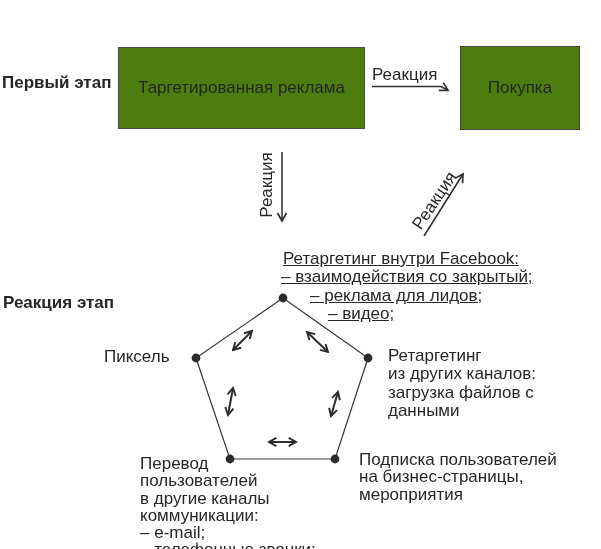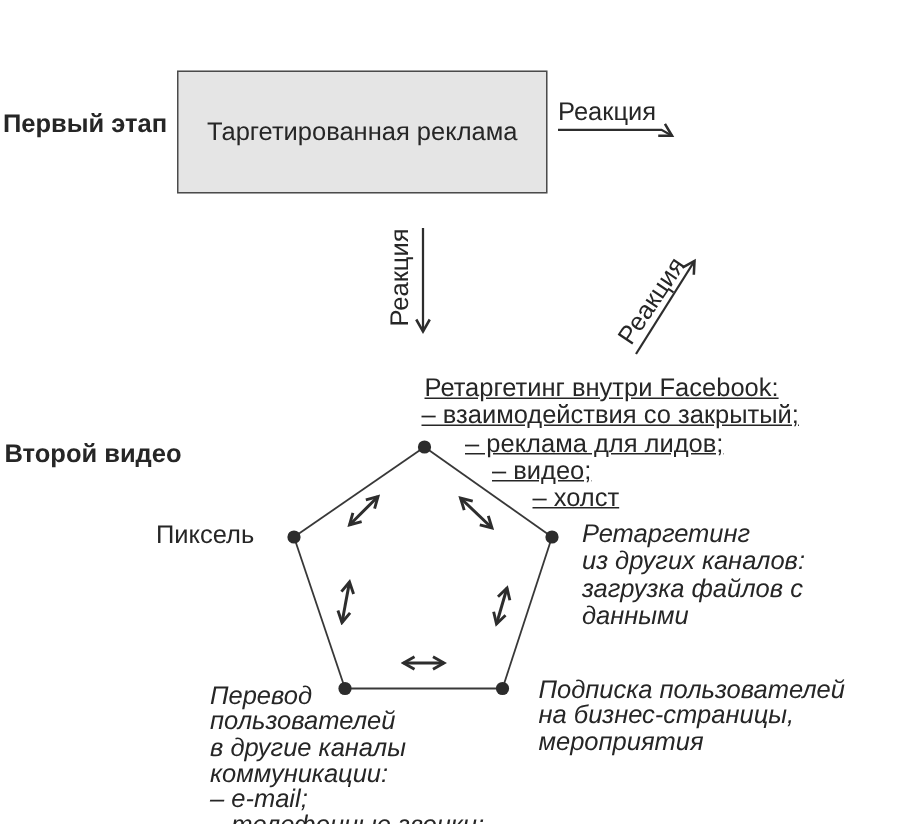--- a/index.html
+++ b/index.html
@@ -5,26 +5,26 @@
   html,body { margin:0; padding:0; background:#ffffff; }
   .canvas {
     position:relative; width:601px; height:549px; overflow:hidden;
     background:#ffffff; color:#262626;
     font-family:"Liberation Sans","DejaVu Sans",sans-serif;
     font-size:17px; line-height:1.08;margin-top:44px;
   }
   .abs { position:absolute; }
   .stage-label { font-weight:bold; white-space:nowrap; }
   .flow-box {
-    position:absolute; border:1.5px solid #4b4b4b; background:#e5e5e5;
+    position:absolute; border:1.5px solid #4b4b4b; background:#4d7c0f;
     display:flex; align-items:center; justify-content:center;
     text-align:center; white-space:nowrap;
   }
   .rot-label { position:absolute; white-space:nowrap; }
-  .pre { white-space:pre-line;font-style:italic; }
+  .pre { white-space:pre-line; }
   svg.layer { position:absolute; left:0; top:0; }
   .fb-line { white-space:nowrap; line-height:18.3px;text-decoration:underline; }
   .fb-0 { margin-left:2px; }
   .fb-1 { margin-left:0; }
   .fb-2 { margin-left:29px; }
   .fb-3 { margin-left:47px; }
   .fb-4 { margin-left:74px; }
 </style>
 </head>
 <body>
@@ -67,33 +67,35 @@
   </svg>
 
   <div class="abs stage-label" style="left:2px; top:30px;">Первый этап</div>
 
   <div class="flow-box" style="left:118px; top:3px; width:245px; height:80px;">
     <span>Таргетированная реклама</span>
   </div>
 
   <div class="abs" style="left:372px; top:22px; white-space:nowrap;">Реакция</div>
 
+  <div class="flow-box" style="left:460px; top:2px; width:118px; height:82px;">
+    <span>Покупка</span>
+  </div>
 
   <div class="rot-label" style="left:267px; top:141px; transform:translate(-50%,-50%) rotate(-90deg);">Реакция</div>
 
   <div class="rot-label" style="left:435px; top:157px; transform:translate(-50%,-50%) rotate(-56deg);">Реакция</div>
 
-  <div class="abs stage-label" style="left:3px; top:250px;">Второй видео</div>
+  <div class="abs stage-label" style="left:3px; top:250px;">Реакция этап</div>
 
   <div class="abs" style="left:281px; top:206px;">
     <div class="fb-line fb-0">Ретаргетинг внутри Facebook:</div>
     <div class="fb-line fb-1">– взаимодействия со закрытый;</div>
     <div class="fb-line fb-2">– реклама для лидов;</div>
     <div class="fb-line fb-3">– видео;</div>
-    <div class="fb-line fb-4">– холст</div>
   </div>
 
   <div class="abs" style="left:104px; top:304px; white-space:nowrap;">Пиксель</div>
 
   <div class="abs pre" style="left:388px; top:303px; line-height:18.3px;">Ретаргетинг
 из других каналов:
 загрузка файлов с данными</div>
 
   <div class="abs pre" style="left:140px; top:411px; line-height:17.3px;">Перевод
 пользователей

